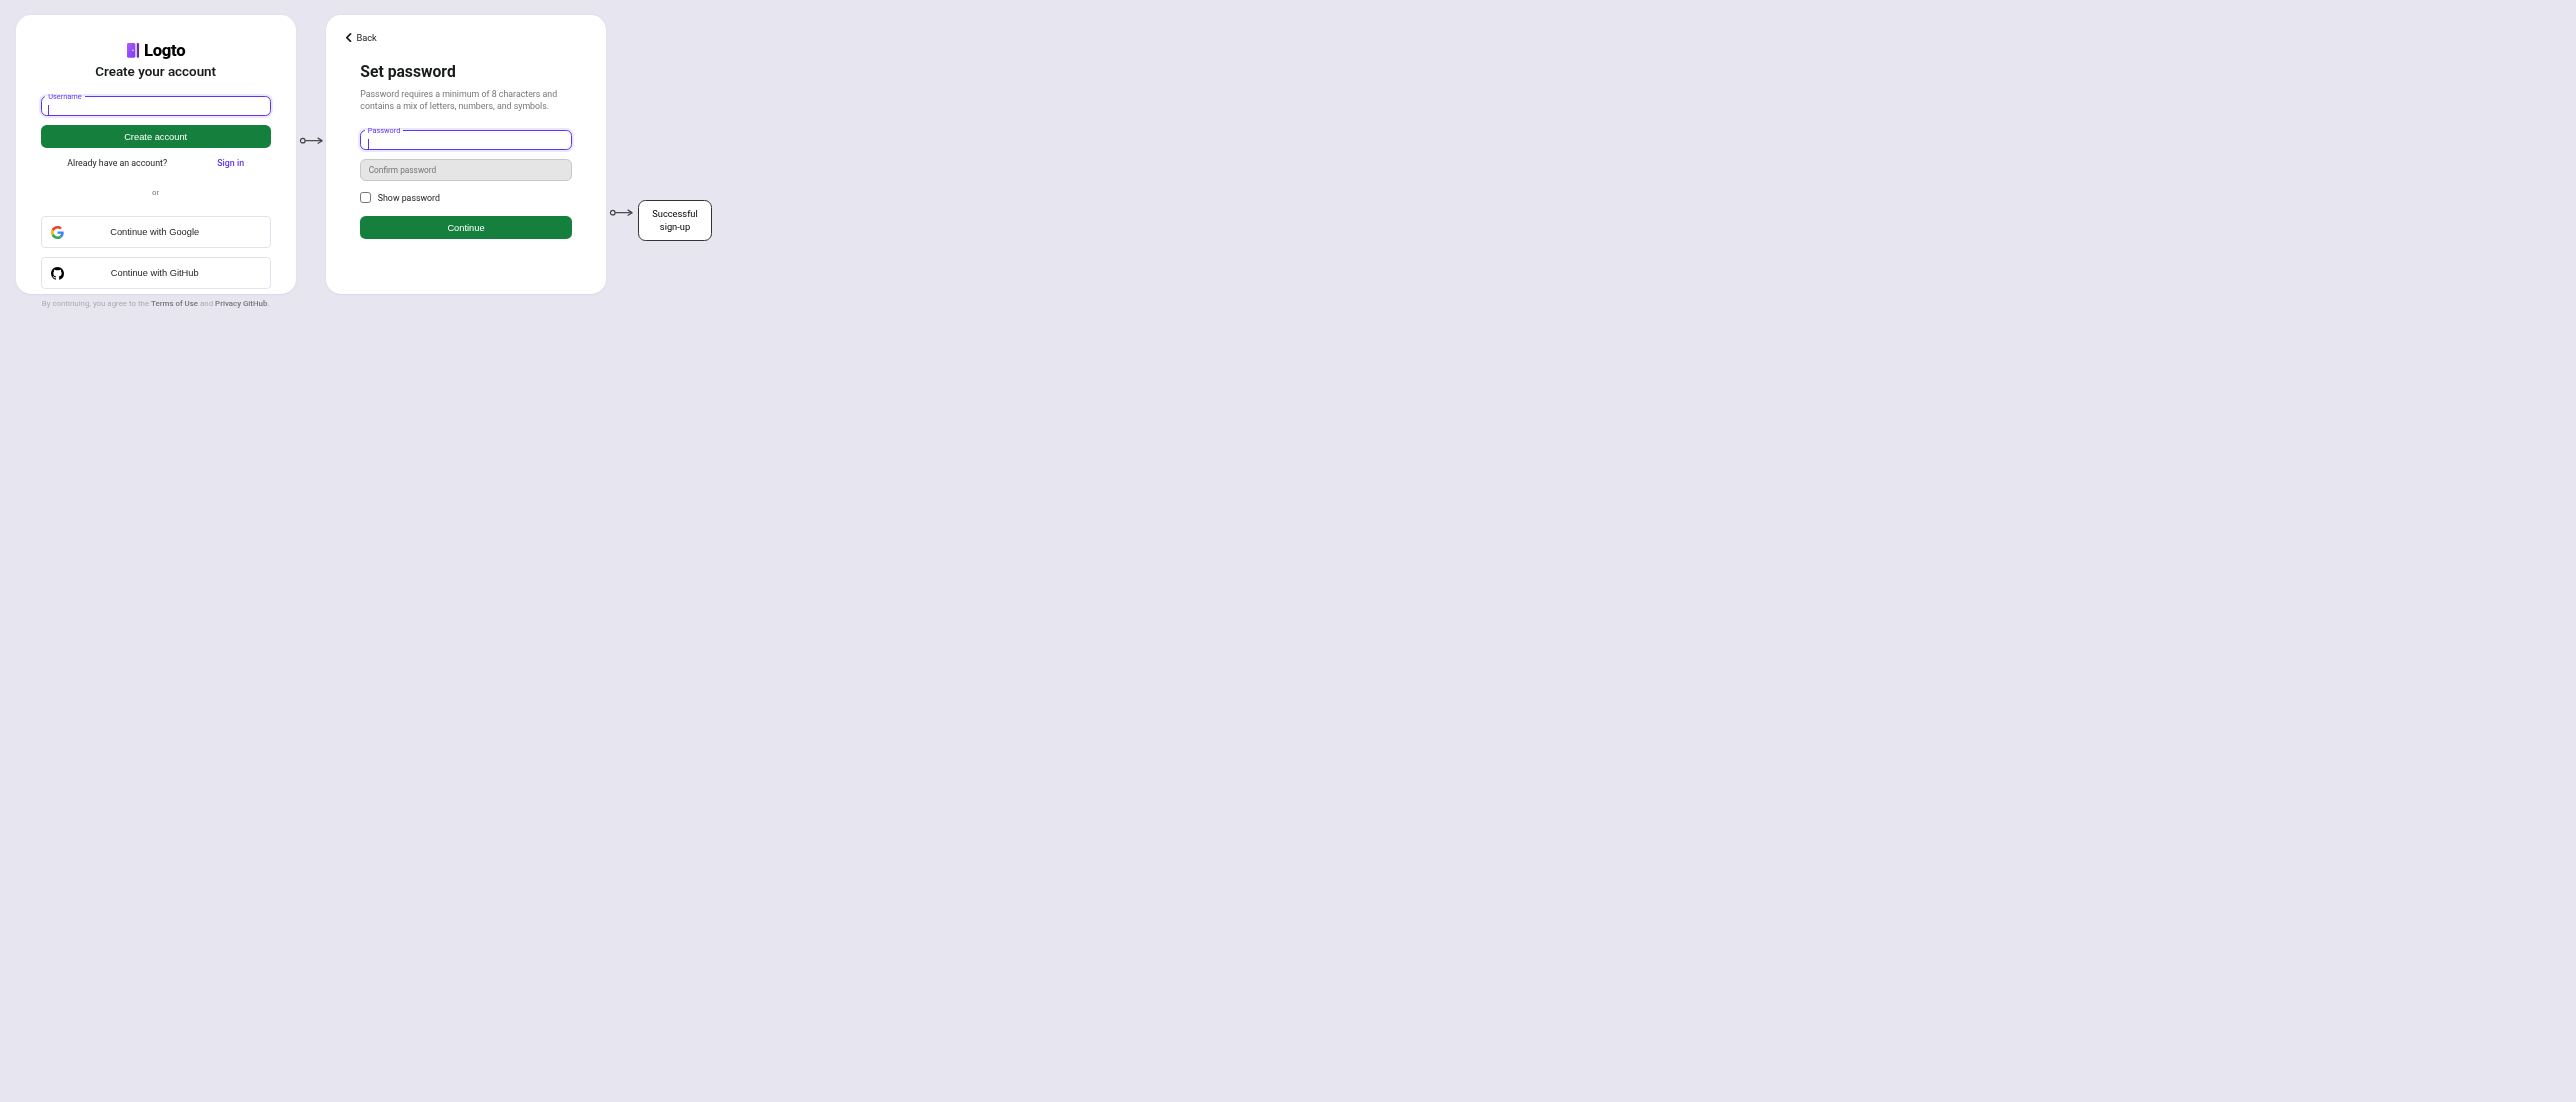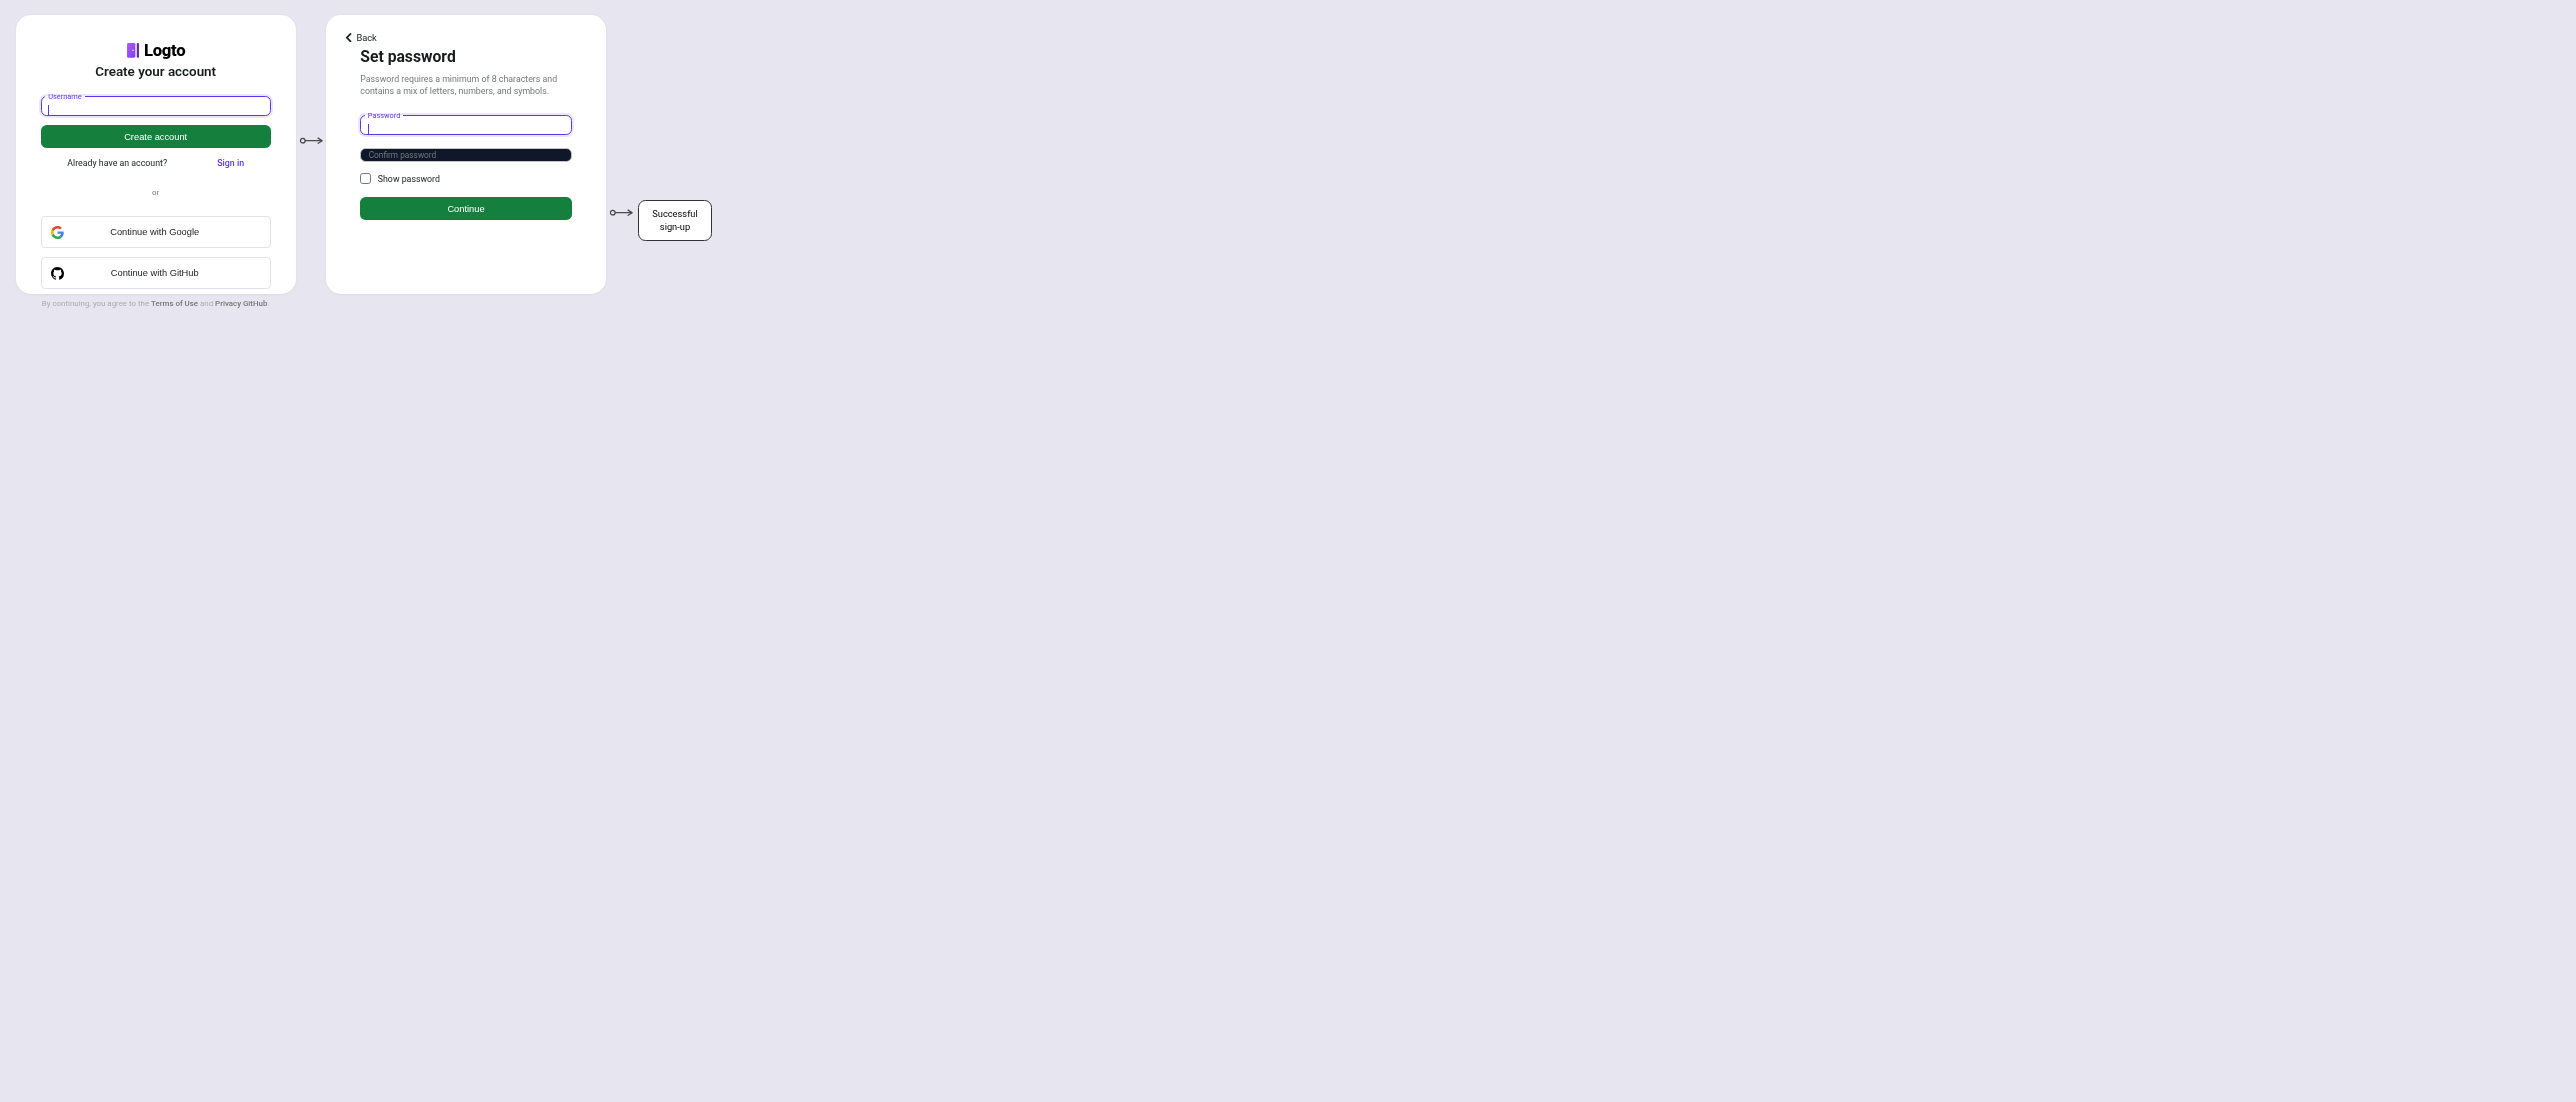--- a/index.html
+++ b/index.html
@@ -82,35 +82,35 @@
   align-items: center;
   padding: 0 9.3px;
   cursor: pointer;
   margin-bottom: 9.3px;
   font-size: 9.3px;
   color: #191c1d;
 }
 .social-btn .label { flex: 1; text-align: center; margin-left: -15px; }
 .terms { text-align: center; font-size: 7.9px; color: #a9acac; margin-top: 5.6px; }
 .terms strong { color: #747778; font-weight: 500; }
-.back-row { display: flex; align-items: center; gap: 3.7px; cursor: pointer; padding-left: 11px; margin-bottom: 4px; }
+.back-row { display: flex; align-items: center; gap: 3.7px; cursor: pointer; padding-left: 11px; margin-bottom: 19px; }
 .back-row span { font-size: 9.3px; color: #191c1d; }
 .card2-inner { padding: 0 26px; }
 .card2 h2 { font-size: 15.7px; font-weight: 700; color: #191c1d; margin-bottom: 7.4px; }
 .card2 p { font-size: 8.8px; color: #747778; line-height: 1.4; margin-bottom: 13px; }
 .plain-input {
   width: 100%;
-  height: 14px;
+  height: 22px;
   border: 0.9px solid #c4c7c7;
   border-radius: 5.6px;
   padding: 0 7.4px;
   font-size: 8.3px;
   color: #747778;
   margin-bottom: 11px;
-  background: #0f172a;
+  background: #e5e5e5;
   font-family: inherit;
 }
 .plain-input::placeholder { color: #747778; }
 .checkbox-row { display: flex; align-items: center; gap: 6.5px; margin-bottom: 13px; }
 .checkbox {
   width: 11px; height: 11px;
   border: 1.4px solid #747778;
   border-radius: 2.8px;
   cursor: pointer;
 }

